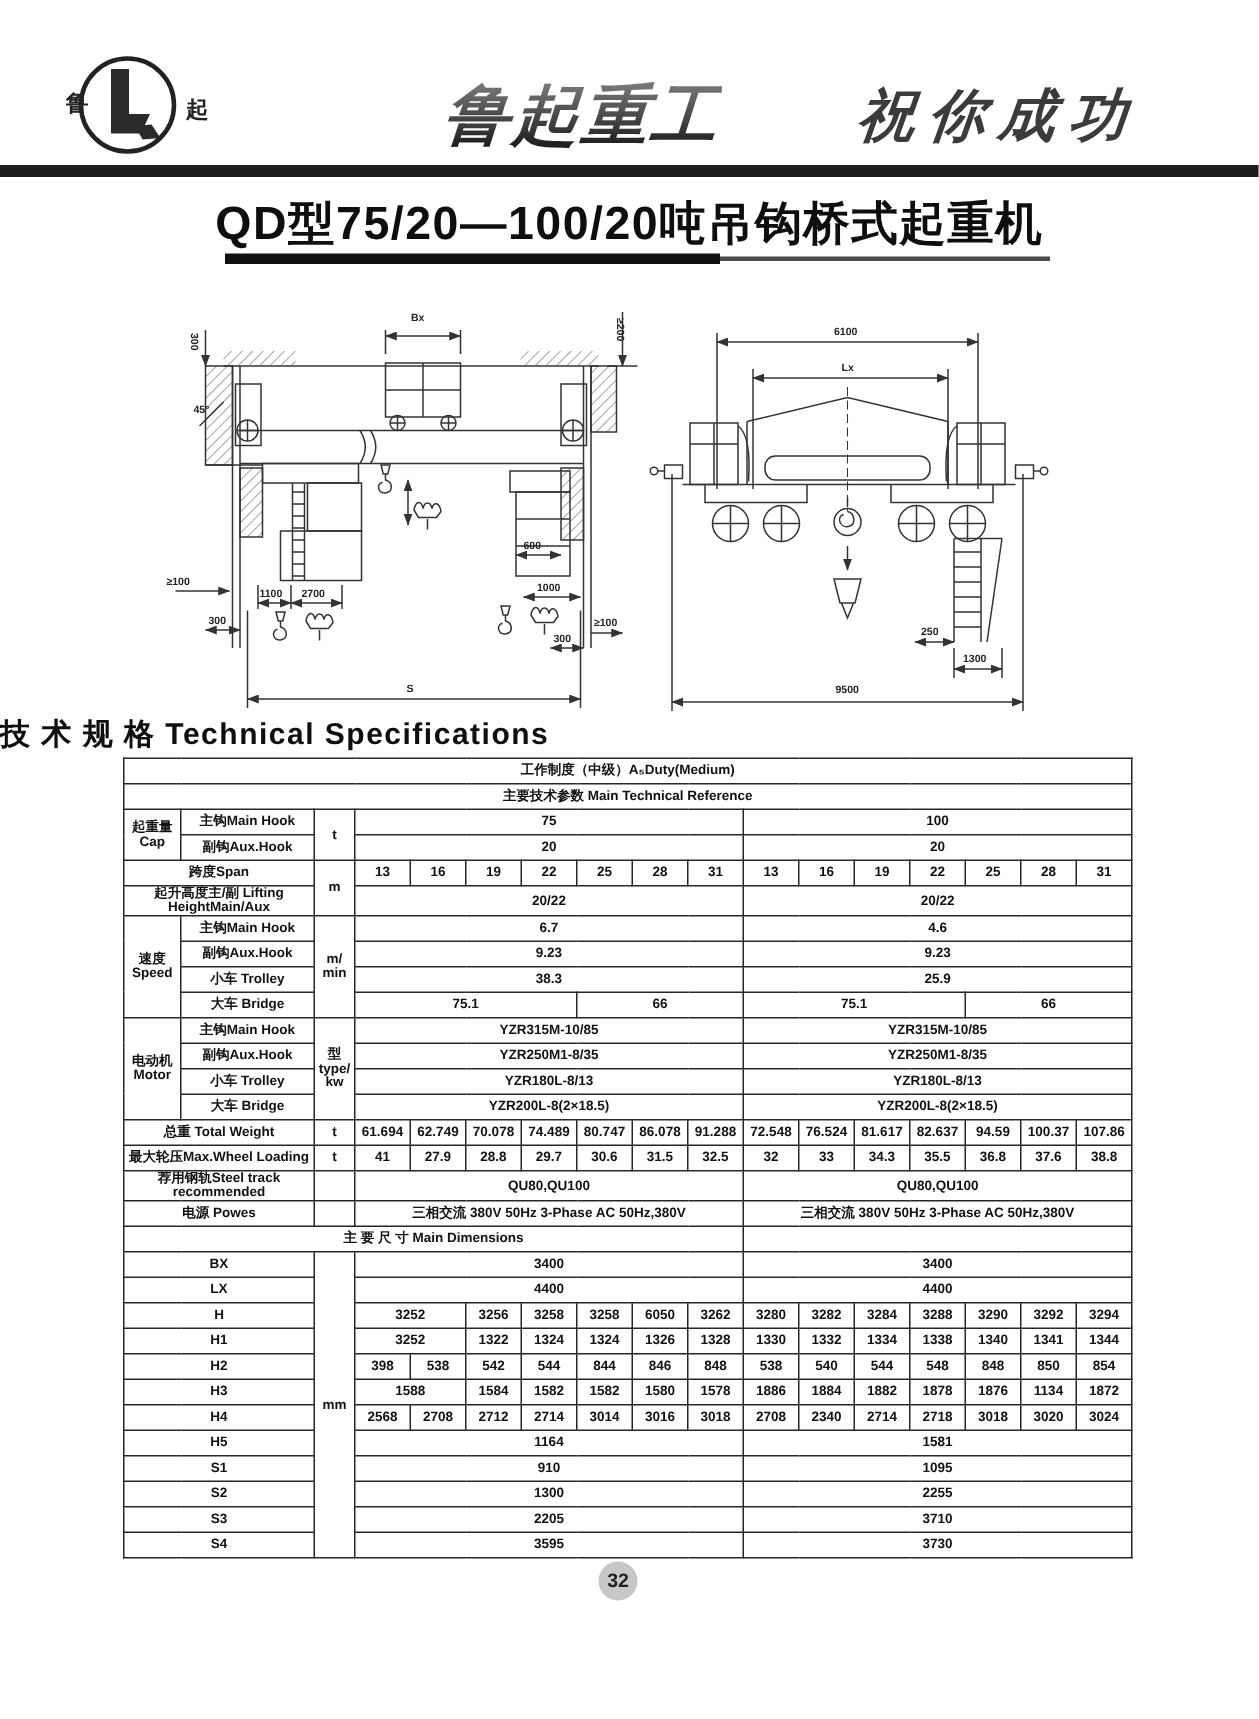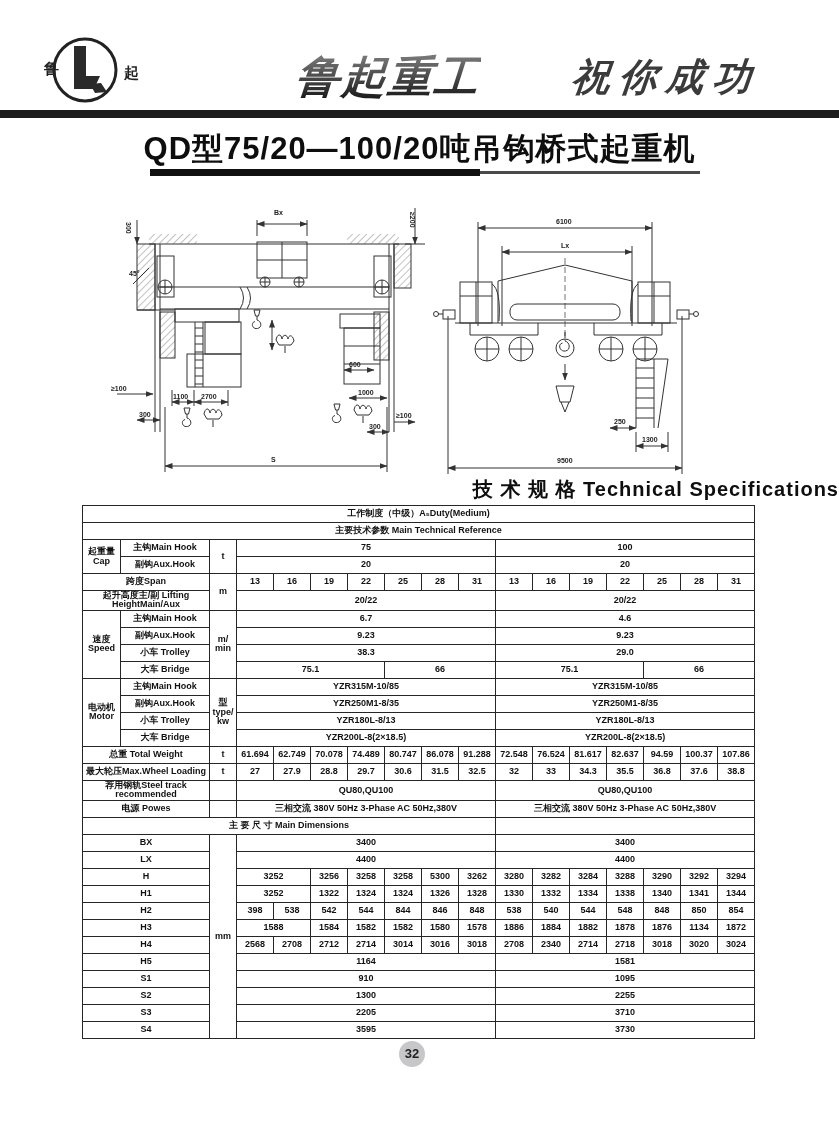--- a/index.html
+++ b/index.html
@@ -18,21 +18,21 @@
   .doc-title{position:absolute;left:0;top:128px;width:839px;margin:0;text-align:center;
              font-size:31px;font-weight:700;letter-spacing:1px;color:#0e0e0e;}
   .title-bar-thick{position:absolute;left:150px;top:169px;width:330px;height:7px;background:#101010;}
   .title-bar-thin{position:absolute;left:480px;top:171px;width:220px;height:3px;background:#4a4a4a;}
 
   
   .drawing{position:absolute;}
   .dl{position:absolute;font-size:7px;line-height:1;color:#222;font-weight:600;white-space:nowrap;}
   .dlv{writing-mode:vertical-rl;}
 
-  .spec-heading{position:absolute;left:0;top:476px;width:839px;margin:0;text-align:right;
+  .spec-heading{position:absolute;left:0;top:476px;width:839px;margin:0;text-align:left;
                 font-size:20px;font-weight:700;color:#0e0e0e;letter-spacing:1px;}
 
   
   table.spec{position:absolute;left:82px;top:505px;width:673px;border-collapse:collapse;
              border:1px solid #0369a1;table-layout:fixed;}
   table.spec td{border:1px solid #262626;font-size:9px;font-weight:700;text-align:center;
                 padding:0 1px;height:16px;line-height:1.05;color:#111;overflow:hidden;}
   td.s1{text-align:left;font-size:11px;padding-left:6px;height:17px;}
   td.s2{text-align:left;font-size:10.5px;padding-left:6px;}
   td.g{font-size:8.5px;white-space:pre-line;line-height:2.6;padding:0;}
@@ -301,21 +301,21 @@
           <td colspan="7">4.6</td>
         </tr>
         <tr>
           <td>副钩Aux.Hook</td>
           <td colspan="7">9.23</td>
           <td colspan="7">9.23</td>
         </tr>
         <tr>
           <td>小车 Trolley</td>
           <td colspan="7">38.3</td>
-          <td colspan="7">29.0</td>
+          <td colspan="7">25.9</td>
         </tr>
         <tr>
           <td>大车 Bridge</td>
           <td colspan="4">75.1</td>
           <td colspan="3">66</td>
           <td colspan="4">75.1</td>
           <td colspan="3">66</td>
         </tr>
         <tr>
           <td rowspan="4" class="g">电动机
@@ -356,21 +356,21 @@
           <td>76.524</td>
           <td>81.617</td>
           <td>82.637</td>
           <td>94.59</td>
           <td>100.37</td>
           <td>107.86</td>
         </tr>
         <tr>
           <td colspan="2" class="l sm">最大轮压Max.Wheel Loading</td>
           <td class="u">t</td>
-          <td>27</td>
+          <td>41</td>
           <td>27.9</td>
           <td>28.8</td>
           <td>29.7</td>
           <td>30.6</td>
           <td>31.5</td>
           <td>32.5</td>
           <td>32</td>
           <td>33</td>
           <td>34.3</td>
           <td>35.5</td>
@@ -404,21 +404,21 @@
           <td colspan="2">LX</td>
           <td colspan="7">4400</td>
           <td colspan="7">4400</td>
         </tr>
         <tr>
           <td colspan="2">H</td>
           <td colspan="2">3252</td>
           <td>3256</td>
           <td>3258</td>
           <td>3258</td>
-          <td>5300</td>
+          <td>6050</td>
           <td>3262</td>
           <td>3280</td>
           <td>3282</td>
           <td>3284</td>
           <td>3288</td>
           <td>3290</td>
           <td>3292</td>
           <td>3294</td>
         </tr>
         <tr>

